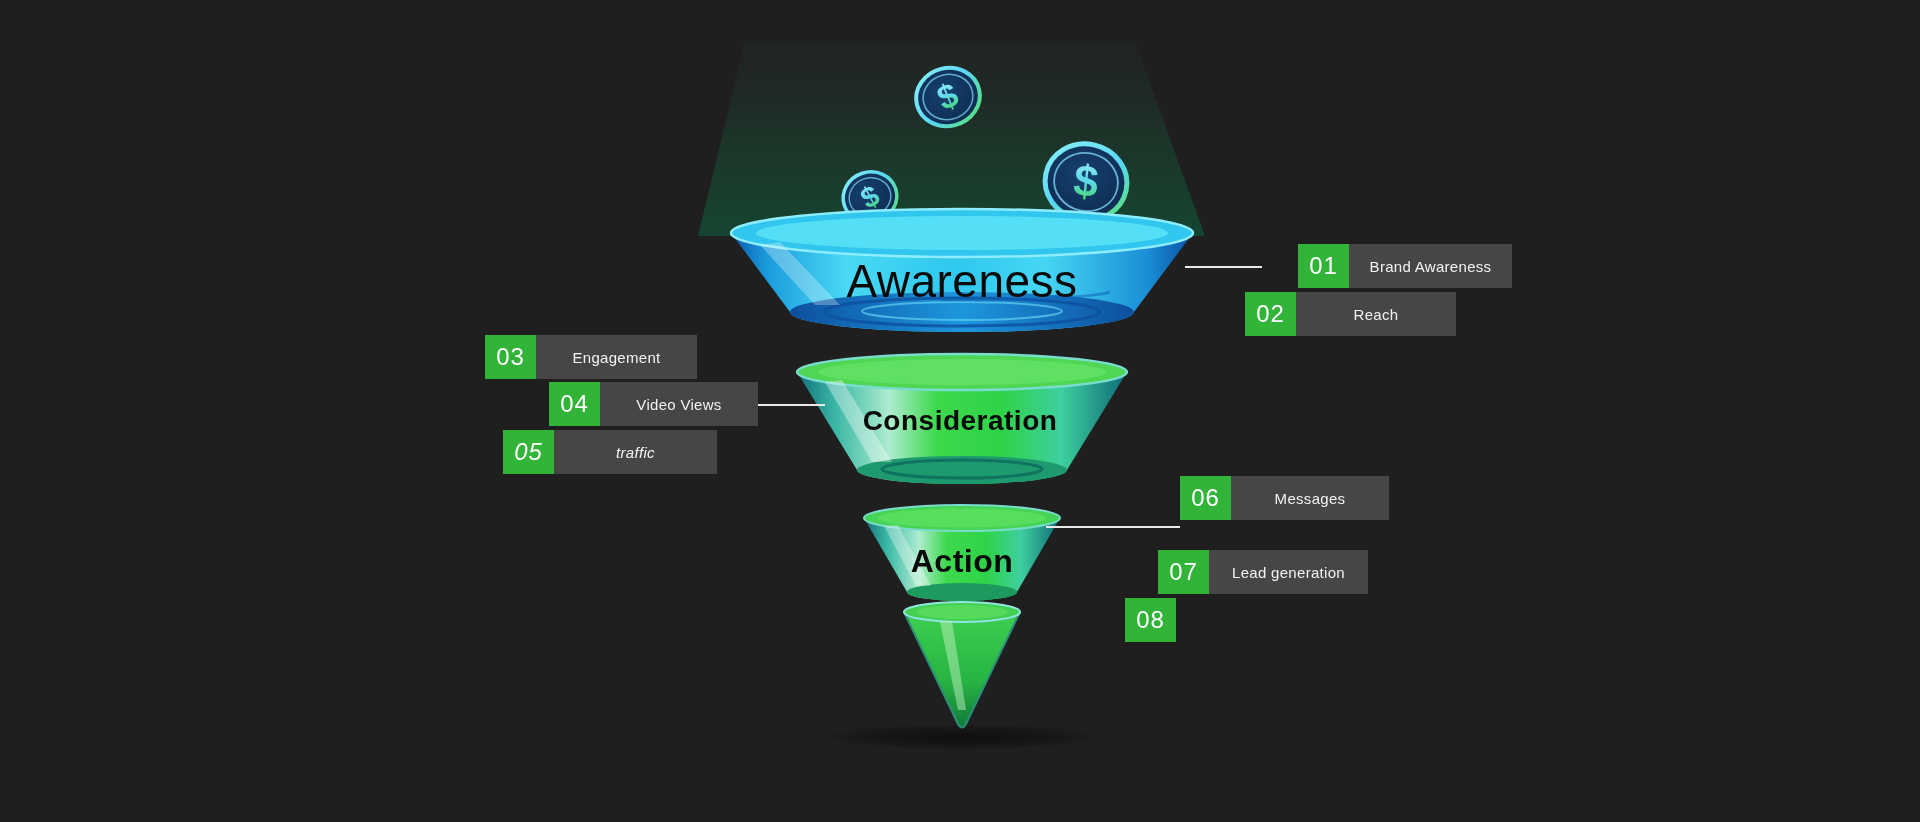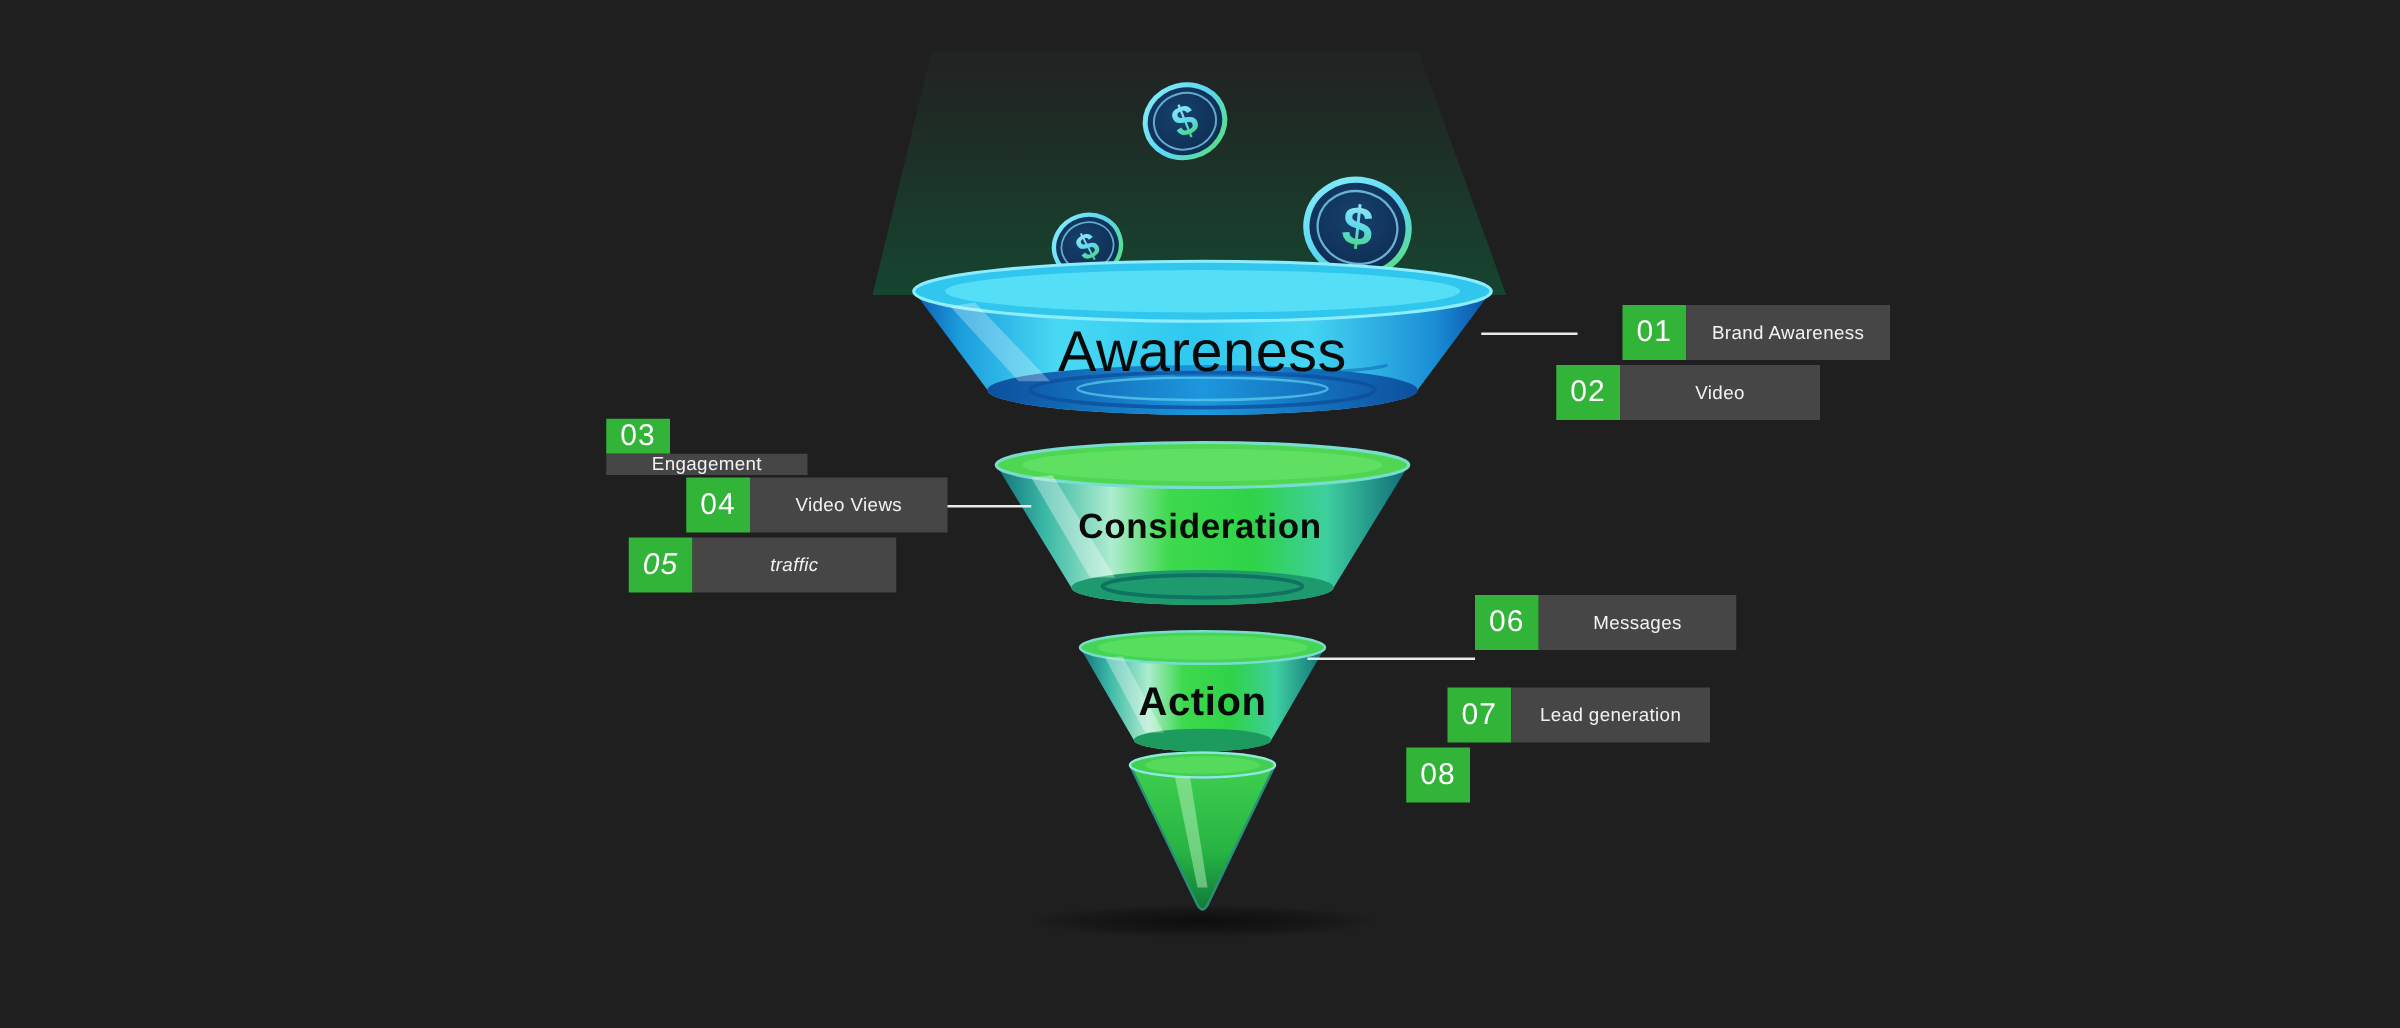--- a/index.html
+++ b/index.html
@@ -49,21 +49,21 @@
   }
   .callout .txt{
     height:44px;
     background:var(--label-gray);
     color:var(--label-text);
     display:flex;align-items:center;justify-content:center;
     font-size:15px;letter-spacing:.3px;
   }
   .row-1{left:1262px;top:244px;padding-left:36px;}  .row-1 .txt{width:163px;}
   .row-2{left:1245px;top:292px;}  .row-2 .txt{width:160px;}
-  .row-3{left:485px; top:335px;flex-direction:column;}  .row-3 .txt{width:161px;}
+  .row-3{left:485px; top:335px;}  .row-3 .txt{width:161px;}
   .row-4{left:513px; top:382px;padding-left:36px;}  .row-4 .txt{width:158px;}
   .row-5{left:503px; top:430px;font-style:italic;}  .row-5 .txt{width:163px;}
   .row-6{left:1180px;top:476px;}  .row-6 .txt{width:158px;}
   .row-7{left:1158px;top:550px;border-radius:19px;}  .row-7 .txt{width:159px;}
   .row-8{left:1125px;top:598px;}  .row-8 .txt{width:159px;}
 </style>
 </head>
 <body>
 
 <div class="stage-wrap">
@@ -192,21 +192,21 @@
   <div class="stage-label stage-awareness">Awareness</div>
   <div class="stage-label stage-consideration">Consideration</div>
   <div class="stage-label stage-action">Action</div>
 
   <div class="callout row-1">
     <div class="num">01</div>
     <div class="txt">Brand Awareness</div>
   </div>
   <div class="callout row-2">
     <div class="num">02</div>
-    <div class="txt">Video</div>
+    <div class="txt">Reach</div>
   </div>
   <div class="callout row-3">
     <div class="num">03</div>
     <div class="txt">Engagement</div>
   </div>
   <div class="callout row-4">
     <div class="num">04</div>
     <div class="txt">Video Views</div>
   </div>
   <div class="callout row-5">

